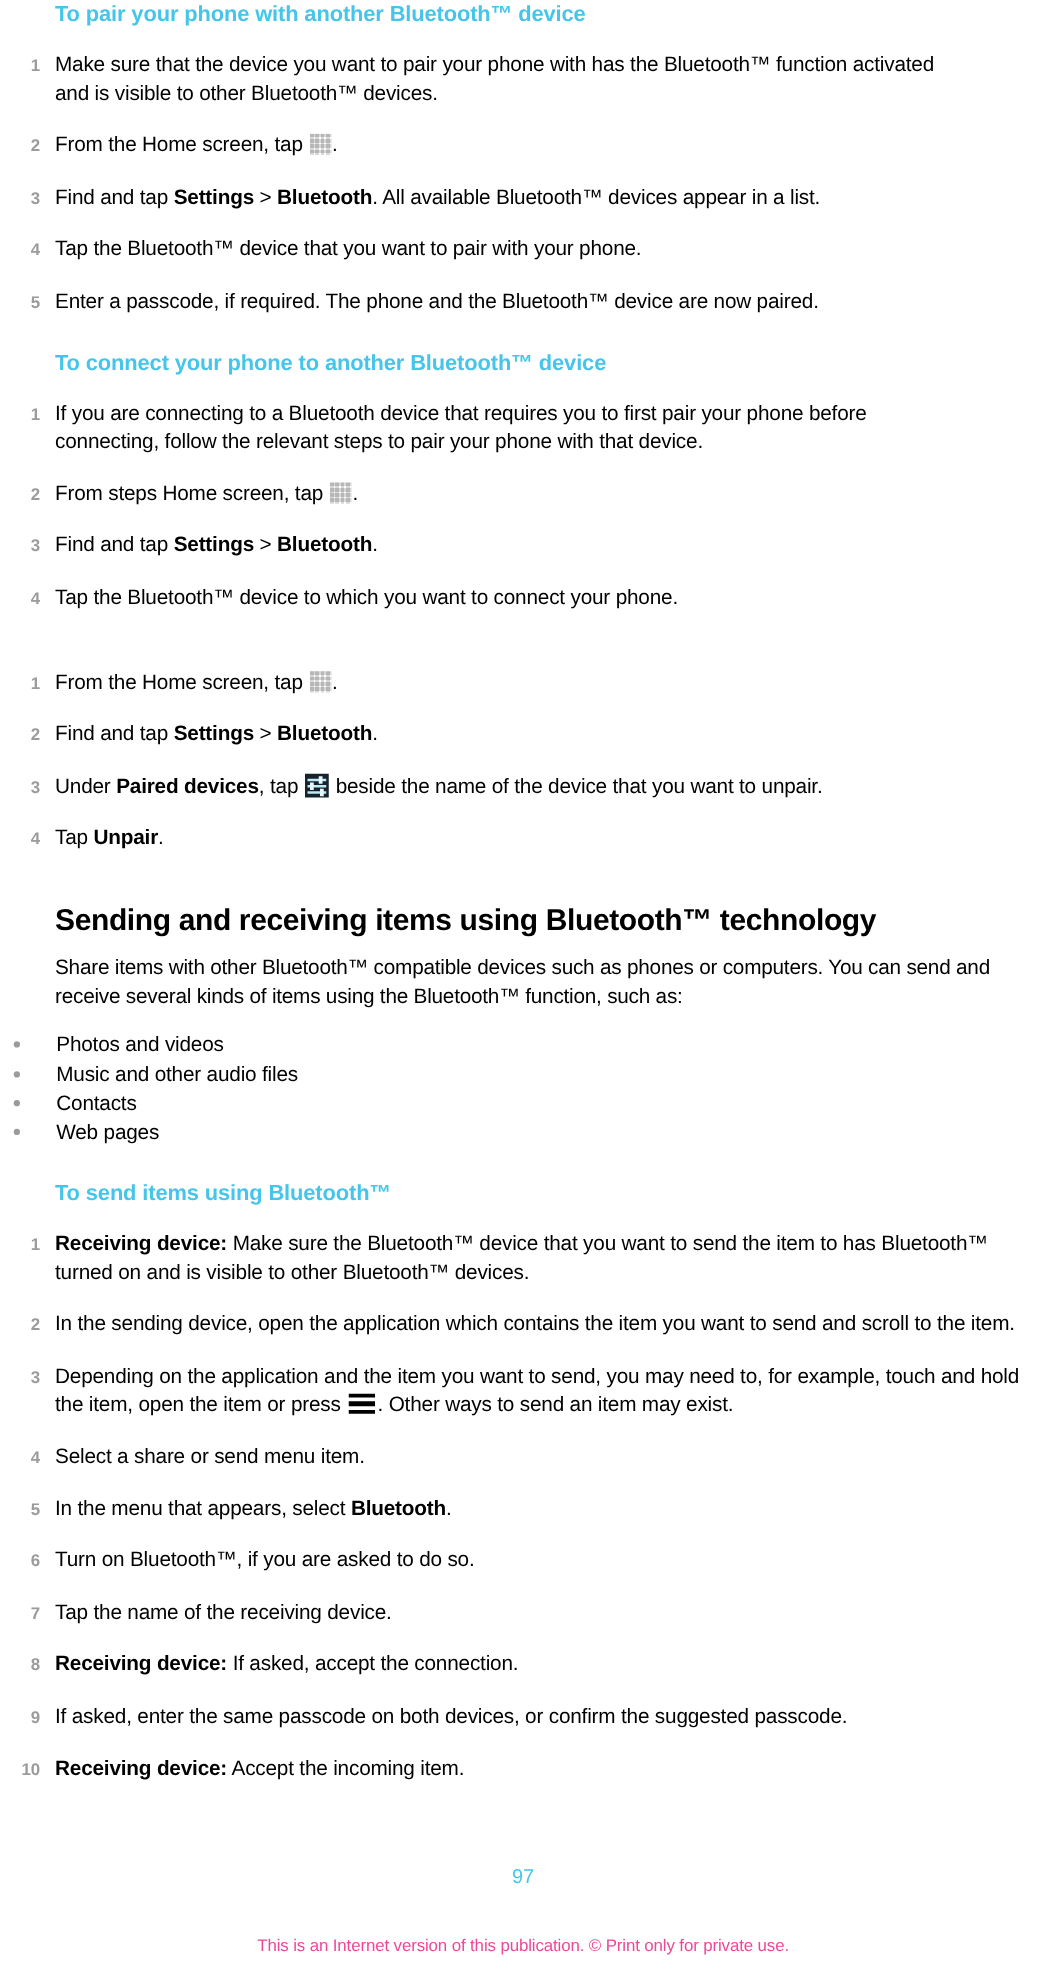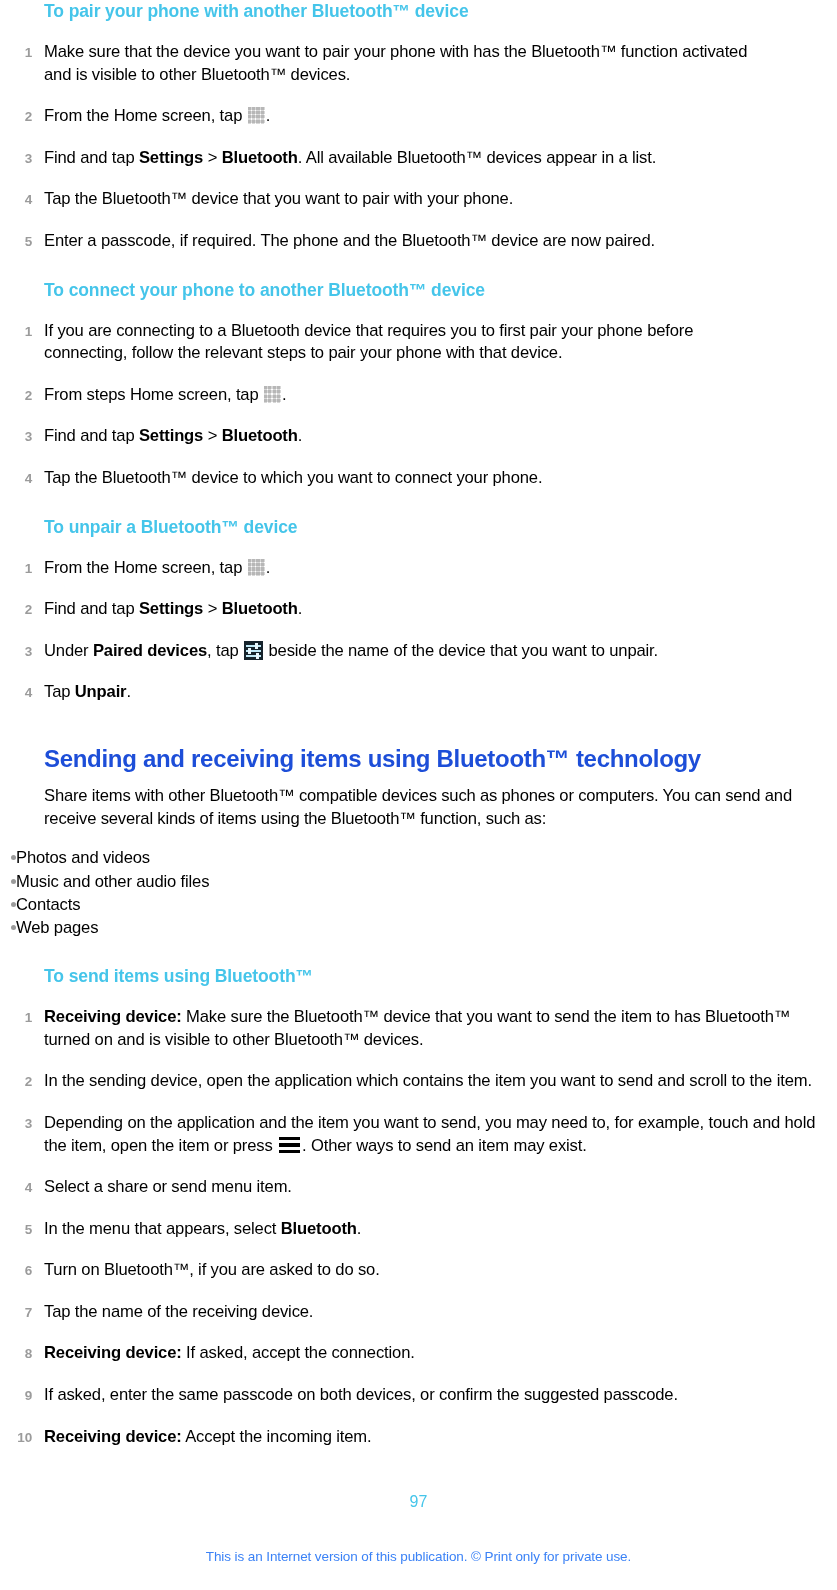--- a/index.html
+++ b/index.html
@@ -25,21 +25,21 @@
   
   .sub-head {
     color: #45c5ea;
     font-size: 17.5px;
     font-weight: bold;
     line-height: 22px;
     margin: 0 0 4px 44px;
     letter-spacing: -0.1px;
   }
   .main-head {
-    color: #1d4ed8;
+    color: #000000;
     font-size: 24px;
     font-weight: bold;
     line-height: 30px;
     margin: 0 0 10px 44px;
     letter-spacing: -0.3px;
   }
 
   
   ol.steps {
     list-style: none;
@@ -76,21 +76,21 @@
   }
 
   
   ul.bullets {
     list-style: none;
     margin: 6px 0 0 0;
     padding: 0;
   }
   ul.bullets > li {
     position: relative;
-    padding: 0 0 0 16px;
+    padding: 0 0 0 45px;
     font-size: 16.6px;
     line-height: 23.2px;
     letter-spacing: -0.15px;
   }
   ul.bullets > li > .dot {
     position: absolute;
     left: 11px;
     top: 9px;
     width: 5px;
     height: 5px;
@@ -174,21 +174,21 @@
     color: #45c5ea;
     font-size: 16px;
     line-height: 20px;
   }
   .footer-note {
     position: absolute;
     left: 0;
     right: 0;
     top: 1548px;
     text-align: center;
-    color: #3b82f6;
+    color: #ec4899;
     font-size: 13.5px;
     line-height: 17px;
     letter-spacing: -0.1px;
   }
   .content {
     position: absolute;
     left: 0;
     top: 0;
     width: 837px;
   }
@@ -240,21 +240,20 @@
         <span class="body"><span>Find and tap </span><b>Settings</b><span> &gt; </span><b>Bluetooth</b><span>.</span></span>
       </li>
       <li>
         <span class="num">4</span>
         <span class="body">Tap the Bluetooth™ device to which you want to connect your phone.</span>
       </li>
     </ol>
 
     <div class="gap-md"></div>
 
-    <h3 class="sub-head">To unpair a Bluetooth™ device</h3>
     <ol class="steps">
       <li>
         <span class="num">1</span>
         <span class="body"><span>From the Home screen, tap </span><span class="icon-inline icon-appdrawer"></span><span>.</span></span>
       </li>
       <li>
         <span class="num">2</span>
         <span class="body"><span>Find and tap </span><b>Settings</b><span> &gt; </span><b>Bluetooth</b><span>.</span></span>
       </li>
       <li>

